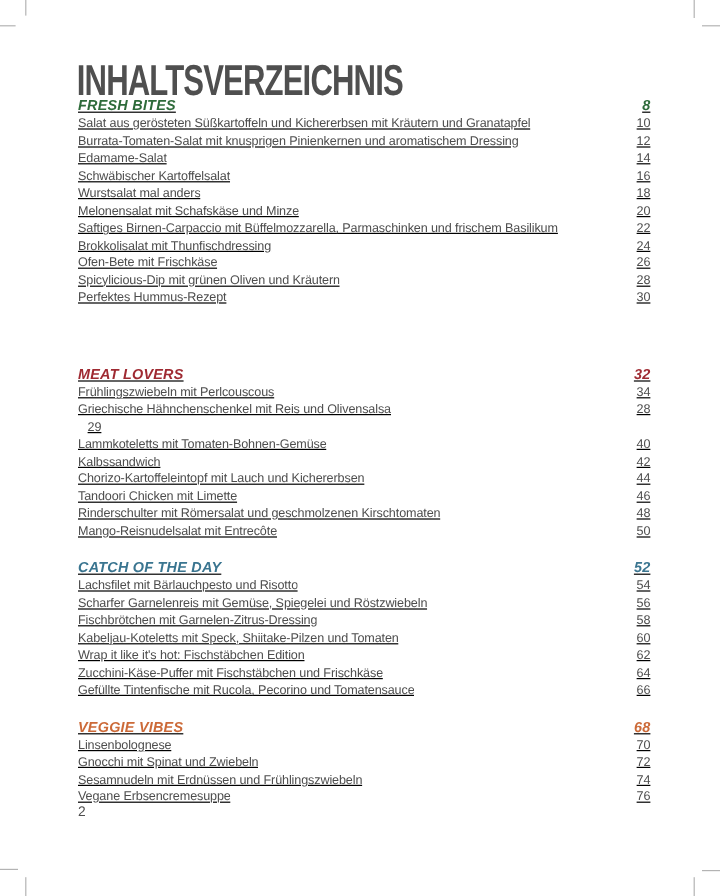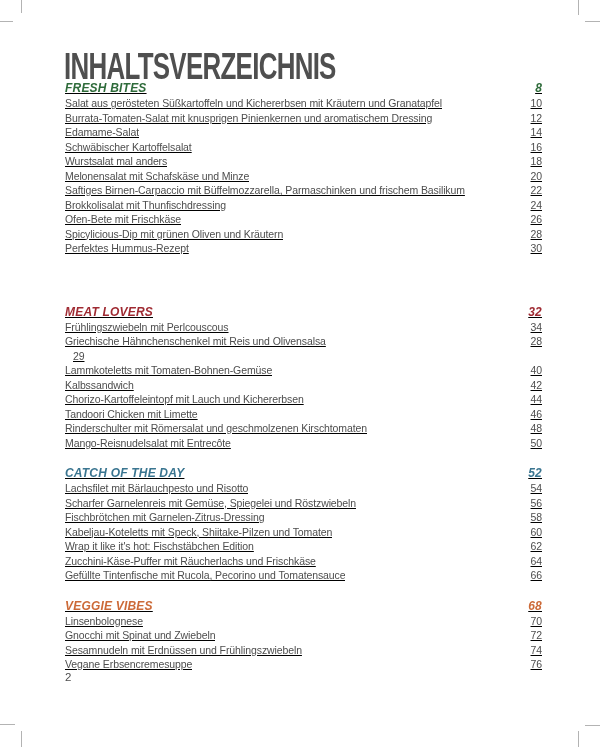--- a/index.html
+++ b/index.html
@@ -219,21 +219,21 @@
       </div>
       <div class="toc-entry">
         <span class="lbl">Kabeljau-Koteletts mit Speck, Shiitake-Pilzen und Tomaten</span>
         <span class="pg">60</span>
       </div>
       <div class="toc-entry">
         <span class="lbl">Wrap it like it's hot: Fischstäbchen Edition</span>
         <span class="pg">62</span>
       </div>
       <div class="toc-entry">
-        <span class="lbl">Zucchini-Käse-Puffer mit Räucherlachs und Frischkäse</span>
+        <span class="lbl">Zucchini-Käse-Puffer mit Fischstäbchen und Frischkäse</span>
         <span class="pg">64</span>
       </div>
       <div class="toc-entry">
         <span class="lbl">Gefüllte Tintenfische mit Rucola, Pecorino und Tomatensauce</span>
         <span class="pg">66</span>
       </div>
     </div>
     <div class="toc-section">
       <div class="section-header" style="color: rgb(204, 106, 56);">
         <span>VEGGIE VIBES</span>

